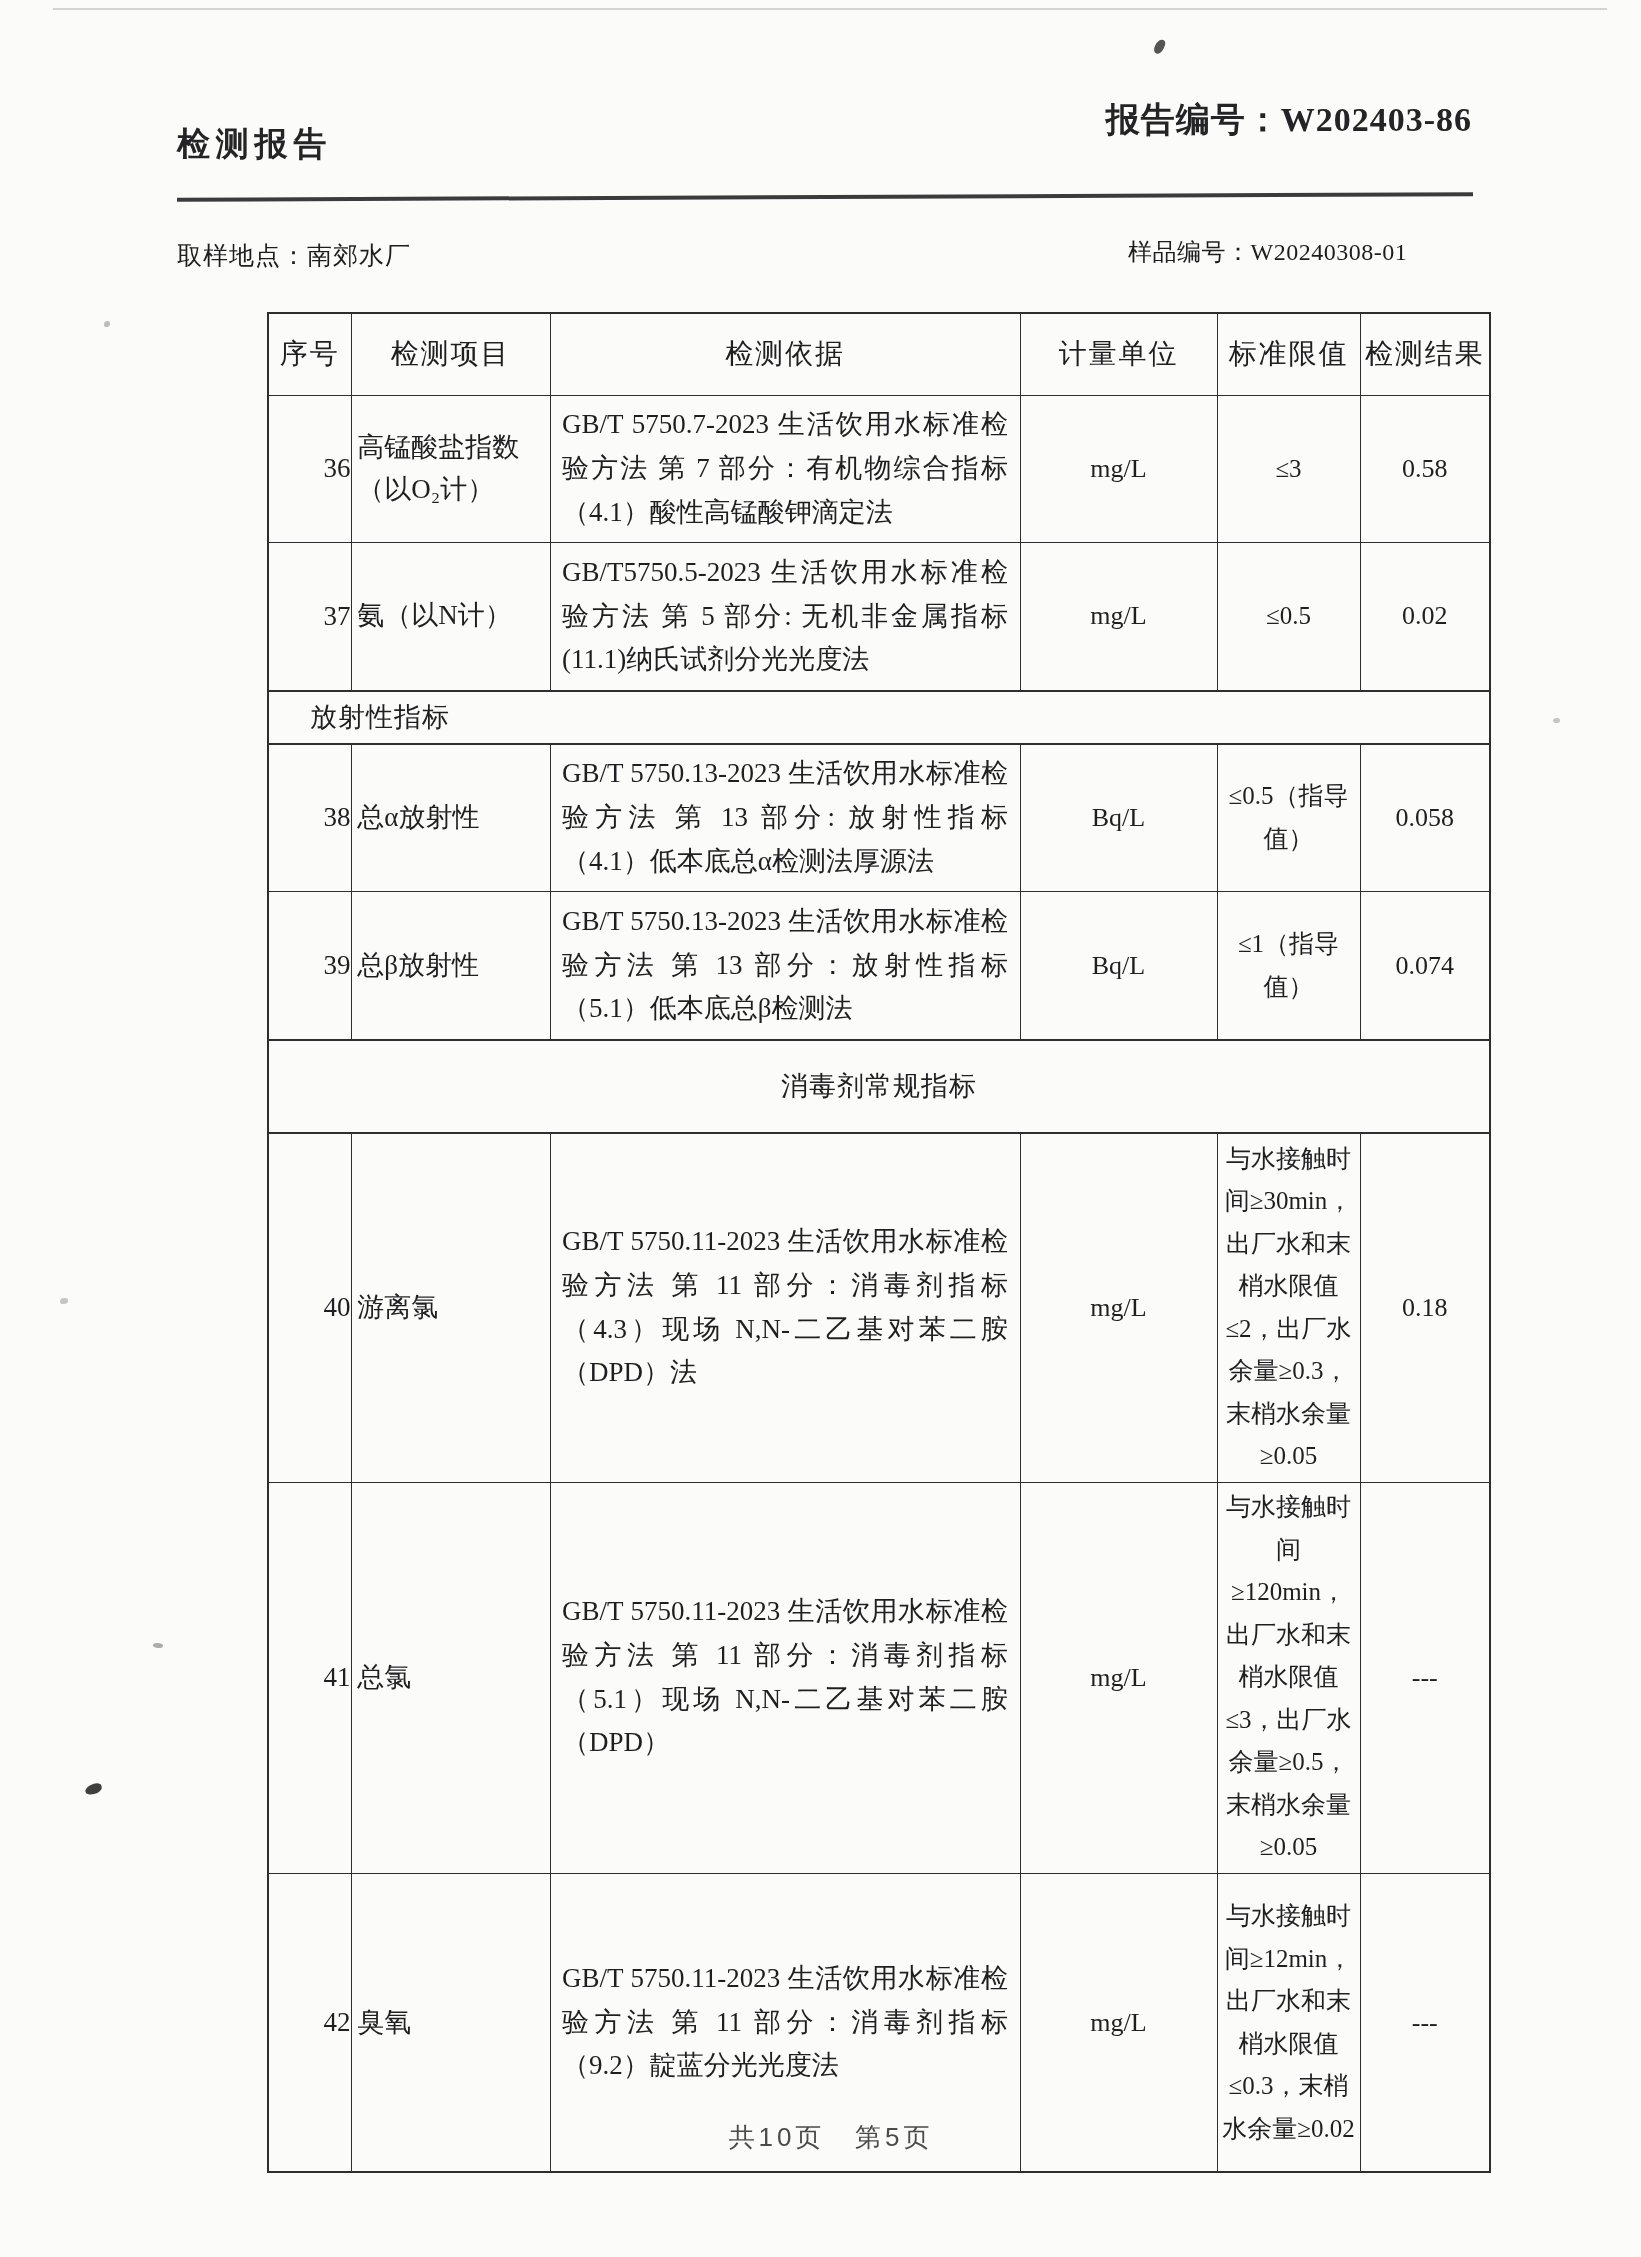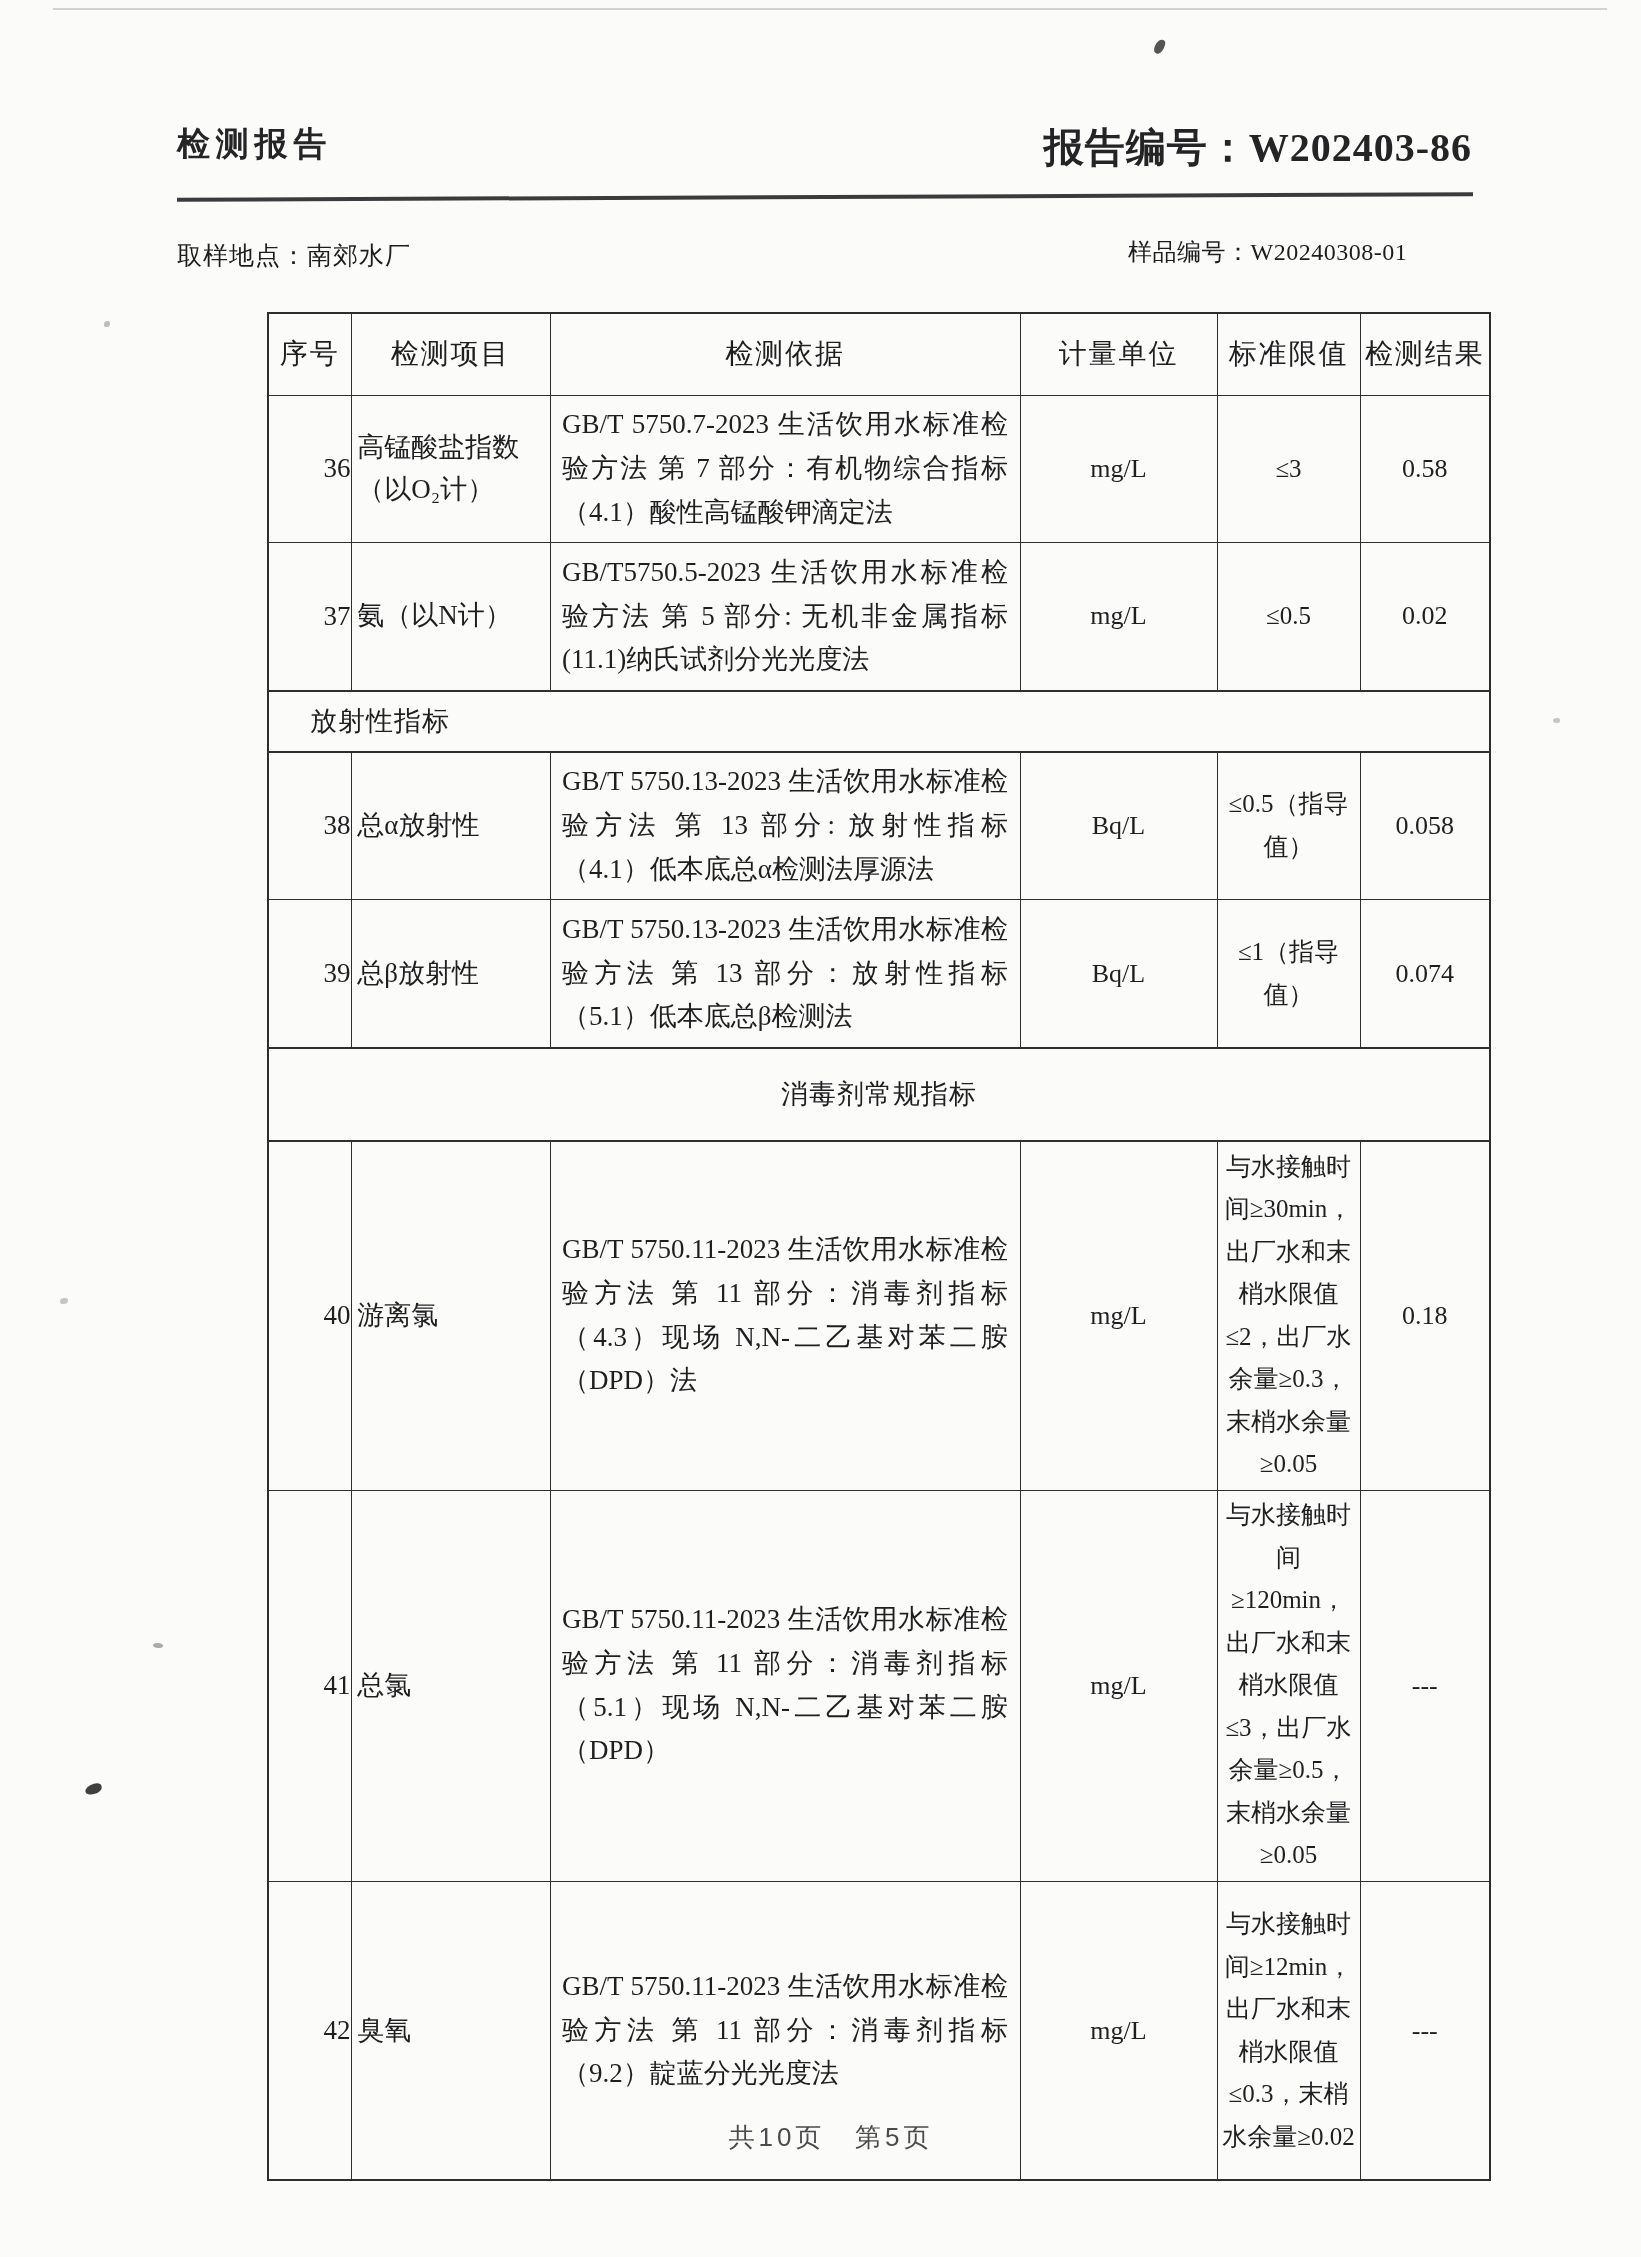--- a/index.html
+++ b/index.html
@@ -37,22 +37,22 @@
   
   .doc-title {
     position: absolute;
     left: 177px; top: 122px;
     font-size: 33px; font-weight: 600;
     letter-spacing: 5.8px;
     color: #242426;
   }
   .report-no {
     position: absolute;
-    right: 169px; top: 120px;
-    font-size: 40px; font-weight: 600;
+    right: 169px; top: 97px;
+    font-size: 34px; font-weight: 600;
     letter-spacing: 1px;
     color: #242426;
   }
   .head-rule {
     position: absolute;
     left: 177px; top: 195px;
     width: 1296px; height: 3.9px;
     background: #3b3b3d;
     transform: rotate(-0.25deg);
   }
@@ -108,21 +108,21 @@
 
   tr.h-r36 td { height: 131px; }
   tr.h-r37 td { height: 126px; }
   tr.h-r38 td { height: 145px; }
   tr.h-r39 td { height: 145px; }
   tr.h-r40 td { height: 290px; }
   tr.h-r41 td { height: 343px; }
   tr.h-r42 td { height: 299px; }
 
   tr.section td {
-    height: 61px;
+    height: 53px;
     font-size: 27px;
     border-top-width: 2.9px;
     border-bottom-width: 2.9px;
     letter-spacing: 1px;
   }
   tr.section.sec-left td   { text-align: left; padding-left: 41px; }
   tr.section.sec-center td { text-align: center; height: 93px; }
 
   
   .pagination {

